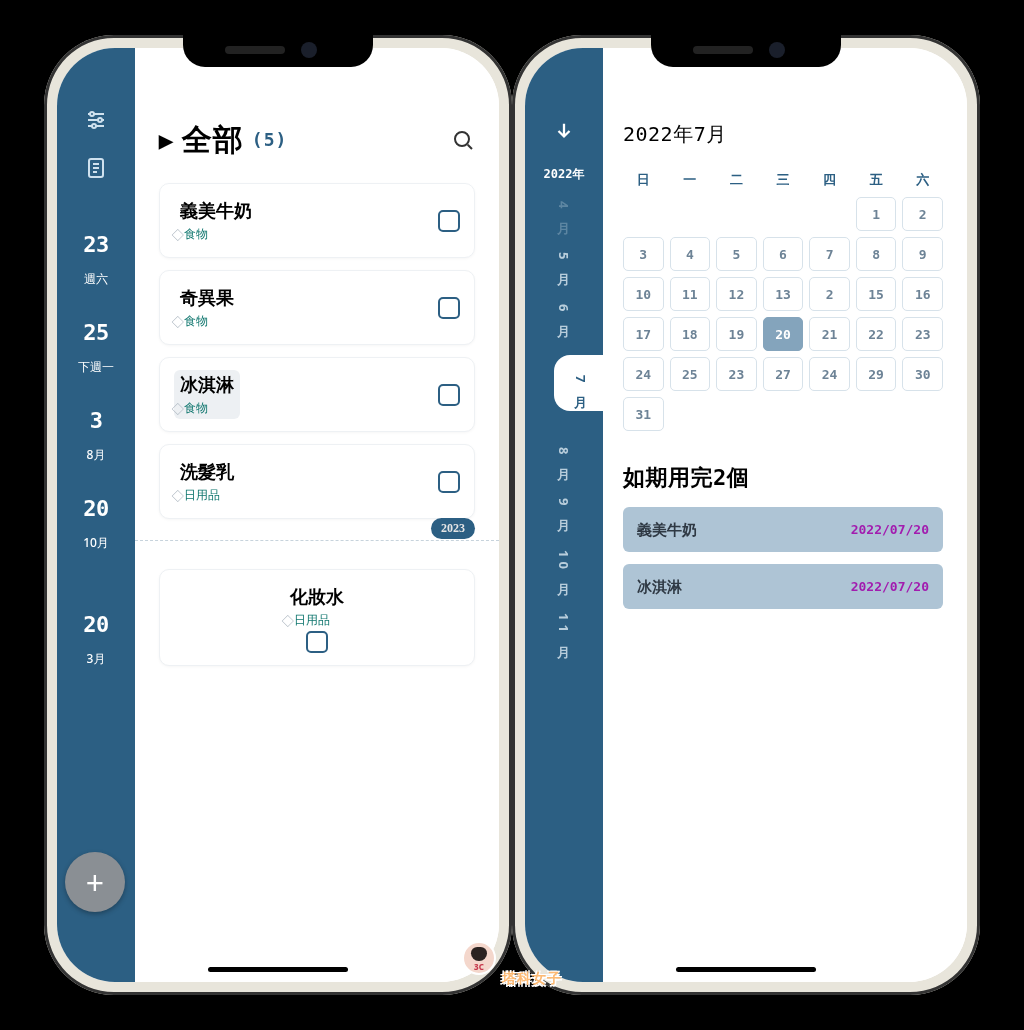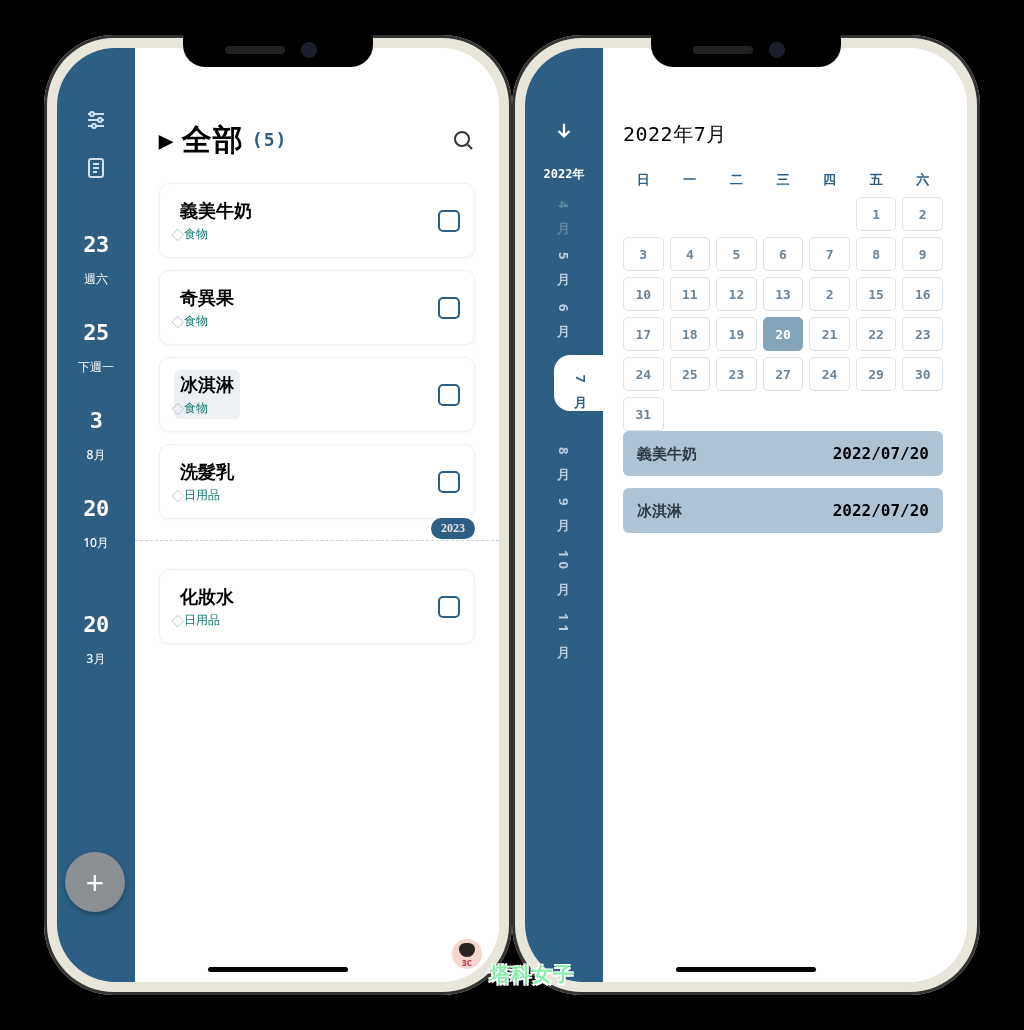--- a/index.html
+++ b/index.html
@@ -142,28 +142,28 @@
 .dow { text-align: center; font-size: 13px; font-weight: 700; color: #2c5f83; }
 .cal-grid { display: grid; grid-template-columns: repeat(7, 1fr); gap: 6px; }
 .cal-cell { height: 34px; display: flex; align-items: center; justify-content: center; border: 1px solid #d7e2ea; border-radius: 5px; font-size: 13px; color: #6d8396; font-family: ui-monospace, Menlo, monospace; font-weight: 600; }
 .cal-cell.empty { border: none; }
 .cal-cell.sel { background: #84a4bc; color: #fff; border-color: #84a4bc; }
 
 .done-title { font-size: 22px; font-weight: 900; margin: 30px 0 14px; letter-spacing: 0.5px;}
 .done-title .num { font-family: ui-monospace, Menlo, monospace; }
 .done-item { background: #aec4d5; border-radius: 6px; padding: 12px 14px; display: flex; justify-content: space-between; align-items: center; margin-bottom: 12px; }
 .done-name { font-size: 15px; font-weight: 700; color: #2f3944; }
-.done-date { font-size: 16px; color: #000000; font-family: ui-monospace, Menlo, monospace; font-weight: 600; }
+.done-date { font-size: 13px; color: #a21caf; font-family: ui-monospace, Menlo, monospace; font-weight: 600; }
 
 
 .watermark { position: absolute; bottom: 42px; left: 50%; transform: translateX(-50%); display: flex; align-items: center; gap: 6px; z-index: 300; }
 .watermark-avatar { width: 34px; height: 34px; background: #f4d7cc; border-radius: 50%; border: 2px solid #fff; display:flex; align-items:center; justify-content:center; position:relative; overflow:hidden;}
 .watermark-avatar::before{content:'';position:absolute;top:4px;width:16px;height:14px;background:#2b2321;border-radius: 8px 8px 10px 10px;}
 .watermark-avatar::after{content:'3C';position:absolute;bottom:1px;font-size:8px;font-weight:800;color:#c73b4e;}
-.watermark-text { color: #86efac; font-weight: 900; font-size: 20px; letter-spacing: 1px; text-shadow: -1.5px -1.5px 0 #fff, 1.5px -1.5px 0 #fff, -1.5px 1.5px 0 #fff, 1.5px 1.5px 0 #fff; margin-top: 40px; }
+.watermark-text { color: #fdba74; font-weight: 900; font-size: 14px; letter-spacing: 1px; text-shadow: -1.5px -1.5px 0 #fff, 1.5px -1.5px 0 #fff, -1.5px 1.5px 0 #fff, 1.5px 1.5px 0 #fff; margin-top: 40px; }
 </style>
 </head>
 <body>
 
 <div class="phone-frame">
   <div class="notch"></div>
   <div class="screen">
 
     <div class="sidebar">
       <div class="sidebar-icon">
@@ -242,21 +242,21 @@
     </div>
     <div class="checkbox"></div>
           </div>
           <div class="card">
     <div class="card-body">
       <div class="card-title">洗髮乳</div>
       <div class="card-tag">日用品</div>
     </div>
     <div class="checkbox"></div>
           </div>
-          <div class="card" style="margin-top: 38px;">
+          <div class="card" style="margin-top: 38px; flex-direction: column;">
     <div class="card-body">
       <div class="card-title">化妝水</div>
       <div class="card-tag">日用品</div>
     </div>
     <div class="checkbox"></div>
           </div>
         </div>
 
       <div class="year-chip">2023</div>
     </div>
@@ -337,20 +337,23 @@
           <div class="cal-cell">24</div>
           <div class="cal-cell">25</div>
           <div class="cal-cell">23</div>
           <div class="cal-cell">27</div>
           <div class="cal-cell">24</div>
           <div class="cal-cell">29</div>
           <div class="cal-cell">30</div>
           <div class="cal-cell">31</div>
         </div>
 
+      <div class="done-title">
+        <span>如期用完</span><span class="num">2</span><span>個</span>
+      </div>
       <div id="p2-done">
           <div class="done-item">
             <span class="done-name">義美牛奶</span>
             <span class="done-date">2022/07/20</span>
           </div>
           <div class="done-item">
             <span class="done-name">冰淇淋</span>
             <span class="done-date">2022/07/20</span>
           </div>
         </div>

